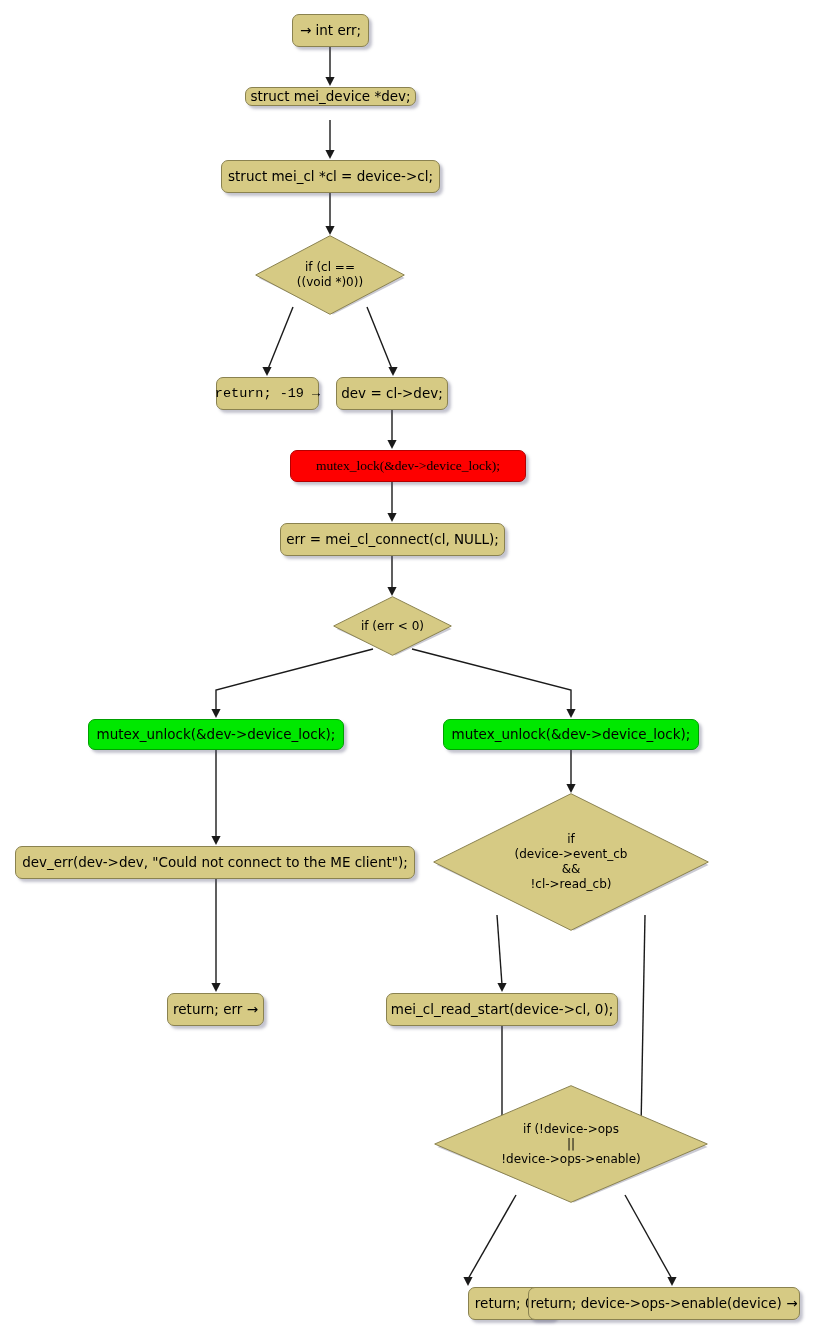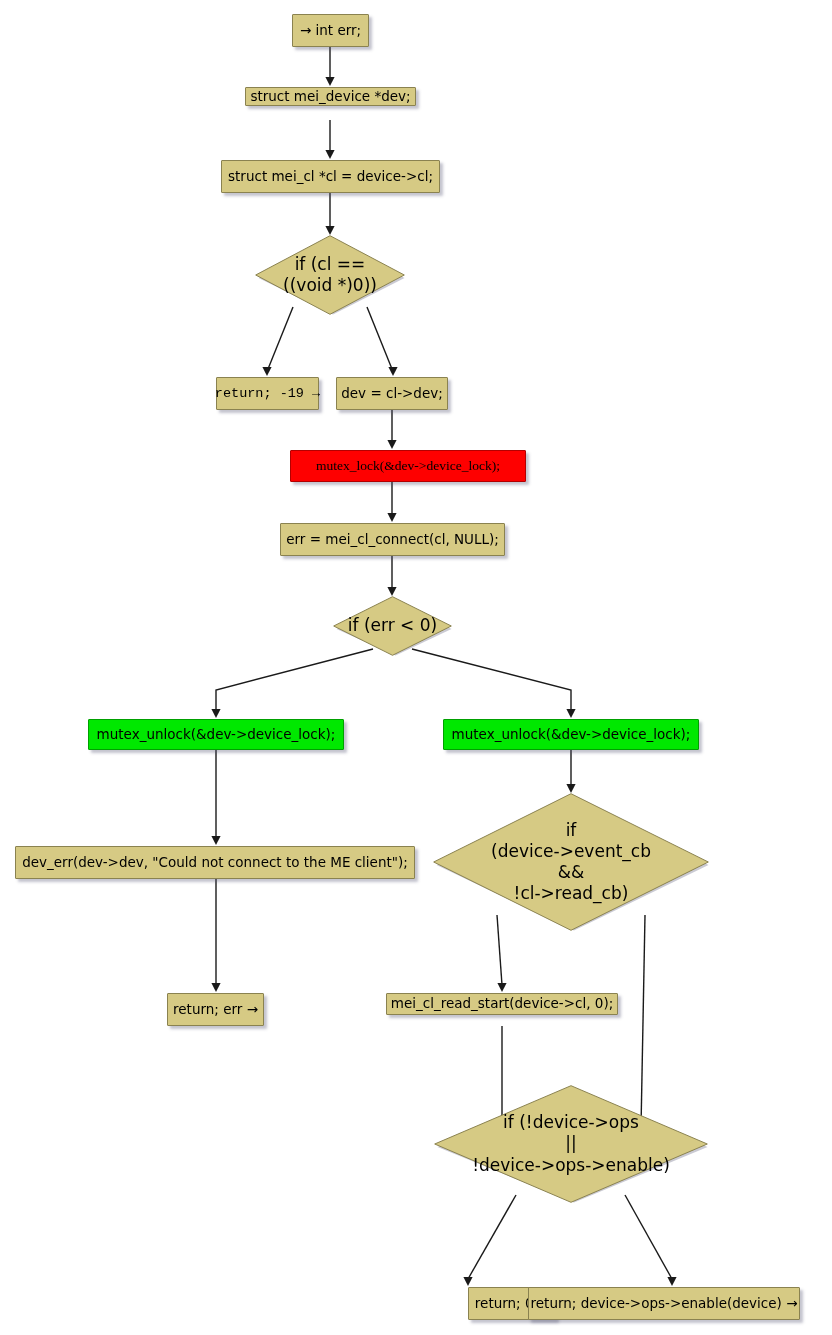--- a/index.html
+++ b/index.html
@@ -30,40 +30,40 @@
     align-items: center;
     justify-content: center;
     text-align: center;
     white-space: pre;
     line-height: 1.18;
     color: #000000;
   }
   
   .box {
     border: 1px solid #8a8250;
-    border-radius: 1px;
+    border-radius: 7px;
     background: #d6ca84;
     box-shadow: 3px 3px 3px rgba(80, 80, 110, 0.34);
     font-size: 13.5px;
     padding: 0 9px;
   }
   .box.red {
     background: #fe0000;
     border-color: #b30000;
   }
   .box.green {
     background: #00e800;
     border-color: #00a000;
   }
   
   .diamond {
     background: transparent;
     border: none;
     box-shadow: none;
-    font-size: 17px;
+    font-size: 12px;
   }
   .diamond .dshape {
     position: absolute;
     left: 0;
     top: 0;
     width: 100%;
     height: 100%;
   }
   .diamond .dlabel {
     position: relative;
@@ -140,21 +140,21 @@
       <div class="node box green" style="left: 443px; top: 719px; width: 256px; height: 31px;"><span>mutex_unlock(&amp;dev-&gt;device_lock);</span></div>
       <div class="node box" style="left: 15px; top: 846px; width: 400px; height: 33px;"><span>dev_err(dev-&gt;dev, "Could not connect to the ME client");</span></div>
       <div class="node diamond" style="left: 433px; top: 793px; width: 276px; height: 138px;"><svg class="dshape" viewBox="0 0 276 138" preserveAspectRatio="none">
           <polygon points="141,3 275.5,72 141,137.5 3.5,72" fill="rgba(80,80,110,0.30)"></polygon>
           <polygon points="138,0.7 275.3,69 138,137.3 0.7,69" fill="#d6ca84" stroke="#8a8250" stroke-width="1"></polygon>
         </svg><span class="dlabel">if
 (device-&gt;event_cb
 &amp;&amp;
 !cl-&gt;read_cb)</span></div>
       <div class="node box" style="left: 167px; top: 993px; width: 97px; height: 33px;"><span>return; err →</span></div>
-      <div class="node box" style="left: 386px; top: 993px; width: 232px; height: 22px;"><span>mei_cl_read_start(device-&gt;cl, 0);</span></div>
+      <div class="node box" style="left: 386px; top: 993px; width: 232px; height: 33px;"><span>mei_cl_read_start(device-&gt;cl, 0);</span></div>
       <div class="node diamond" style="left: 434px; top: 1085px; width: 274px; height: 118px;"><svg class="dshape" viewBox="0 0 274 118" preserveAspectRatio="none">
           <polygon points="140,3 273.5,62 140,117.5 3.5,62" fill="rgba(80,80,110,0.30)"></polygon>
           <polygon points="137,0.7 273.3,59 137,117.3 0.7,59" fill="#d6ca84" stroke="#8a8250" stroke-width="1"></polygon>
         </svg><span class="dlabel">if (!device-&gt;ops
 ||
 !device-&gt;ops-&gt;enable)</span></div>
       <div class="node box" style="left: 424px; top: 1287px; width: 88px; height: 33px; margin-left: 44px;"><span>return; 0 →</span></div>
       <div class="node box" style="left: 528px; top: 1287px; width: 272px; height: 33px;"><span>return; device-&gt;ops-&gt;enable(device) →</span></div>
     </div>
 

